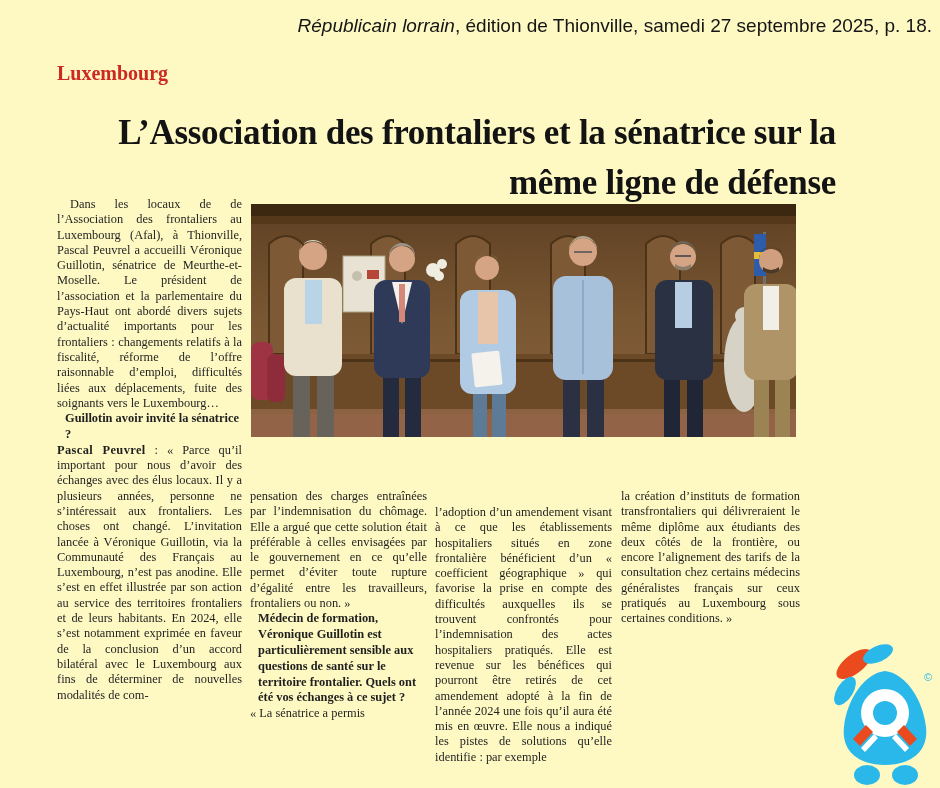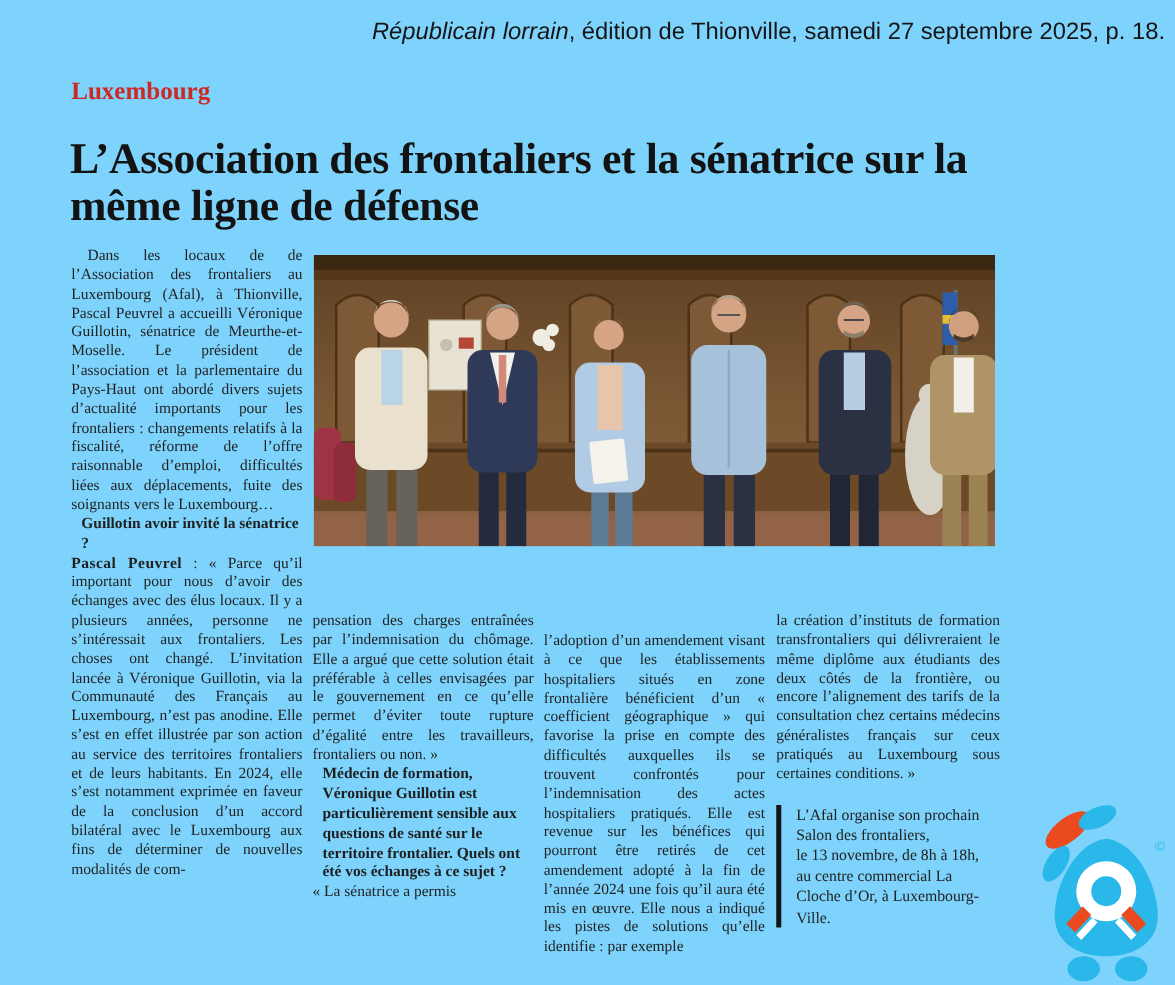--- a/index.html
+++ b/index.html
@@ -1,27 +1,27 @@
 <!DOCTYPE html>
 <html lang="fr"><head>
 <meta charset="utf-8">
 <style>
   html,body{margin:0;padding:0;background:#ffffff;}
-  .page{position:relative;width:940px;height:788px;background:#7dd3fc;overflow:hidden;
+  .page{position:relative;width:940px;height:788px;background:#fef9c3;overflow:hidden;
         font-family:"Liberation Serif", serif;color:#1d1d1d;}
 
   
   .masthead{position:absolute;top:15px;left:0;right:8px;text-align:right;
             font-family:"Liberation Sans", sans-serif;font-size:19px;color:#151515;}
   .masthead .it{font-style:italic;}
 
   
   .kicker{position:absolute;left:57px;top:62px;font-size:20px;font-weight:bold;color:#ce2823;}
-  .headline{position:absolute;left:56px;top:85px;width:780px;font-size:35px;line-height:38px;
-            font-weight:bold;color:#131313;letter-spacing:-0.3px;}
+  .headline{position:absolute;left:56px;top:85px;width:780px;font-size:35px;line-height:50px;
+            font-weight:bold;color:#131313;letter-spacing:-0.3px;text-align:right;}
 
   
   .bodycol{position:absolute;font-size:12.4px;line-height:15.3px;text-align:justify;color:#1f1f1f;}
   .bodycol p{margin:0;}
   .indent{text-indent:13px;}
   .qhead{font-weight:bold;text-align:left;padding-left:8px;line-height:15.8px;}
   .lead-bold{font-weight:bold;letter-spacing:0.4px;margin-top:20px;}
   #col1{left:57px;top:197px;width:185px;}
   #col2{left:250px;top:489px;width:177px;}
   #col3{left:435px;top:489px;width:177px;margin-top:16px;}
@@ -184,26 +184,20 @@
     <p class="qhead">Médecin de formation, Véronique Guillotin est particulièrement sensible aux questions de santé sur le territoire frontalier. Quels ont été vos échanges à ce sujet ?</p>
     <p>« La sénatrice a permis</p>
   </div>
 
   <div class="bodycol" id="col3">
     <p>l’adoption d’un amendement visant à ce que les établissements hospitaliers situés en zone frontalière bénéficient d’un « coefficient géographique » qui favorise la prise en compte des difficultés auxquelles ils se trouvent confrontés pour l’indemnisation des actes hospitaliers pratiqués. Elle est revenue sur les bénéfices qui pourront être retirés de cet amendement adopté à la fin de l’année 2024 une fois qu’il aura été mis en œuvre. Elle nous a indiqué les pistes de solutions qu’elle identifie : par exemple</p>
   </div>
 
   <div class="bodycol" id="col4">
     <p>la création d’instituts de formation transfrontaliers qui délivreraient le même diplôme aux étudiants des deux côtés de la frontière, ou encore l’alignement des tarifs de la consultation chez certains médecins généralistes français sur ceux pratiqués au Luxembourg sous certaines conditions. »</p>
-    <div class="note">L’Afal organise son prochain
-Salon des frontaliers,
-le 13 novembre, de 8h à 18h,
-au centre commercial La
-Cloche d’Or, à Luxembourg-
-Ville.</div>
   </div>
 
   <svg class="logo" viewBox="0 0 119 147" role="img">
     <g>
       <ellipse cx="33" cy="23" rx="21" ry="9.5" fill="#ea4a1e" transform="rotate(-38 33 23)"></ellipse>
       <ellipse cx="57" cy="13" rx="16" ry="8" fill="#29b8e9" transform="rotate(-24 57 13)"></ellipse>
       <ellipse cx="24" cy="50" rx="16" ry="8" fill="#29b8e9" transform="rotate(-58 24 50)"></ellipse>
     </g>
     <g>
       <path d="M64 30 C 84 32 102 58 105 86 C 108 112 88 124 64 124 C 40 124 20 112 23 86 C 26 58 44 32 64 30 Z" fill="#29b8e9"></path>

